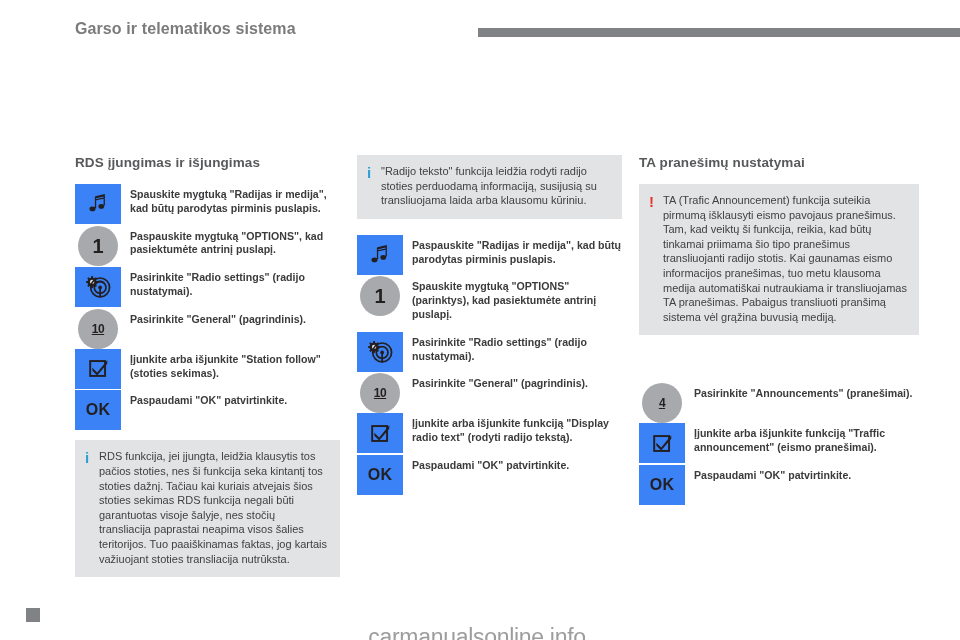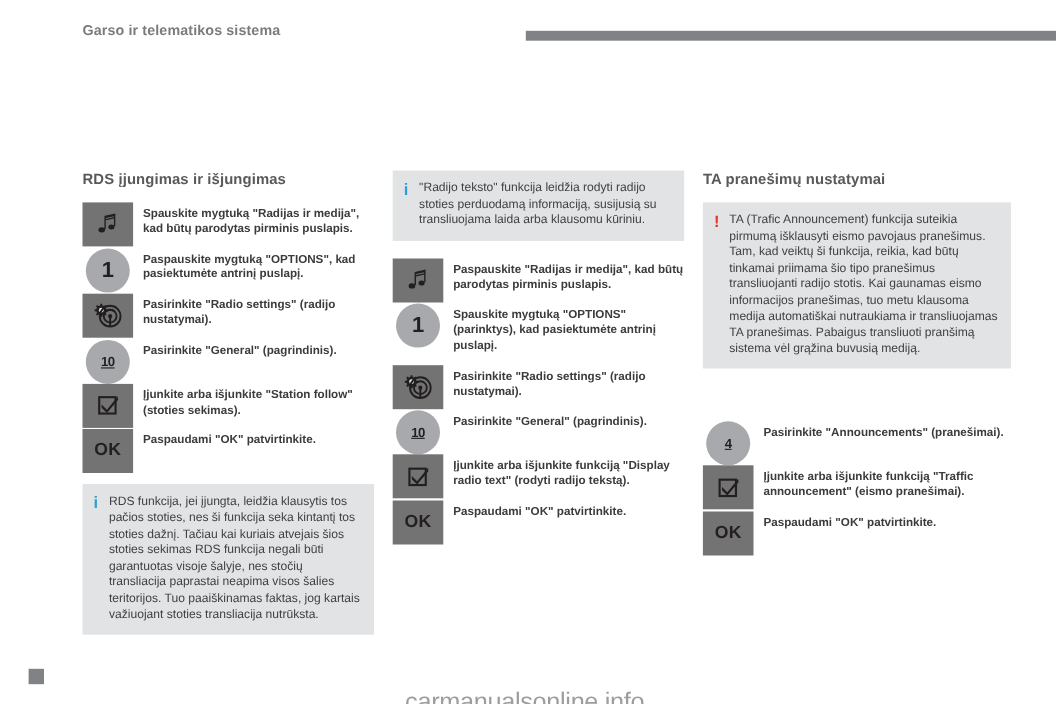--- a/index.html
+++ b/index.html
@@ -20,21 +20,21 @@
   .page-header {
     position: absolute;
     left: 0; top: 0;
     width: 960px;
     height: 44px;
   }
   .header-title {
     position: absolute;
     left: 75px;
     top: 20px;
-    font-size: 13px;
+    font-size: 16px;
     font-weight: bold;
     color: #7b7b7b;
     letter-spacing: .1px;
     white-space: nowrap;
   }
   .header-bar {
     position: absolute;
     left: 478px;
     top: 28px;
     width: 482px;
@@ -100,21 +100,21 @@
     align-items: flex-start;
     margin-bottom: 0;
   }
   .step-icon {
     flex: 0 0 auto;
     width: 46px;
     min-height: 40px;
     display: flex;
     align-items: center;
     justify-content: center;
-    background: #737373;
+    background: #3b82f6;
     box-sizing: border-box;
   }
   .step-icon.plain { background: transparent; }
   .step-body {
     flex: 1 1 auto;
     padding: 4px 0 10px 9px;
     font-size: 10.6px;
     line-height: 13.8px;
     font-weight: bold;
     color: #3b3b3d;

